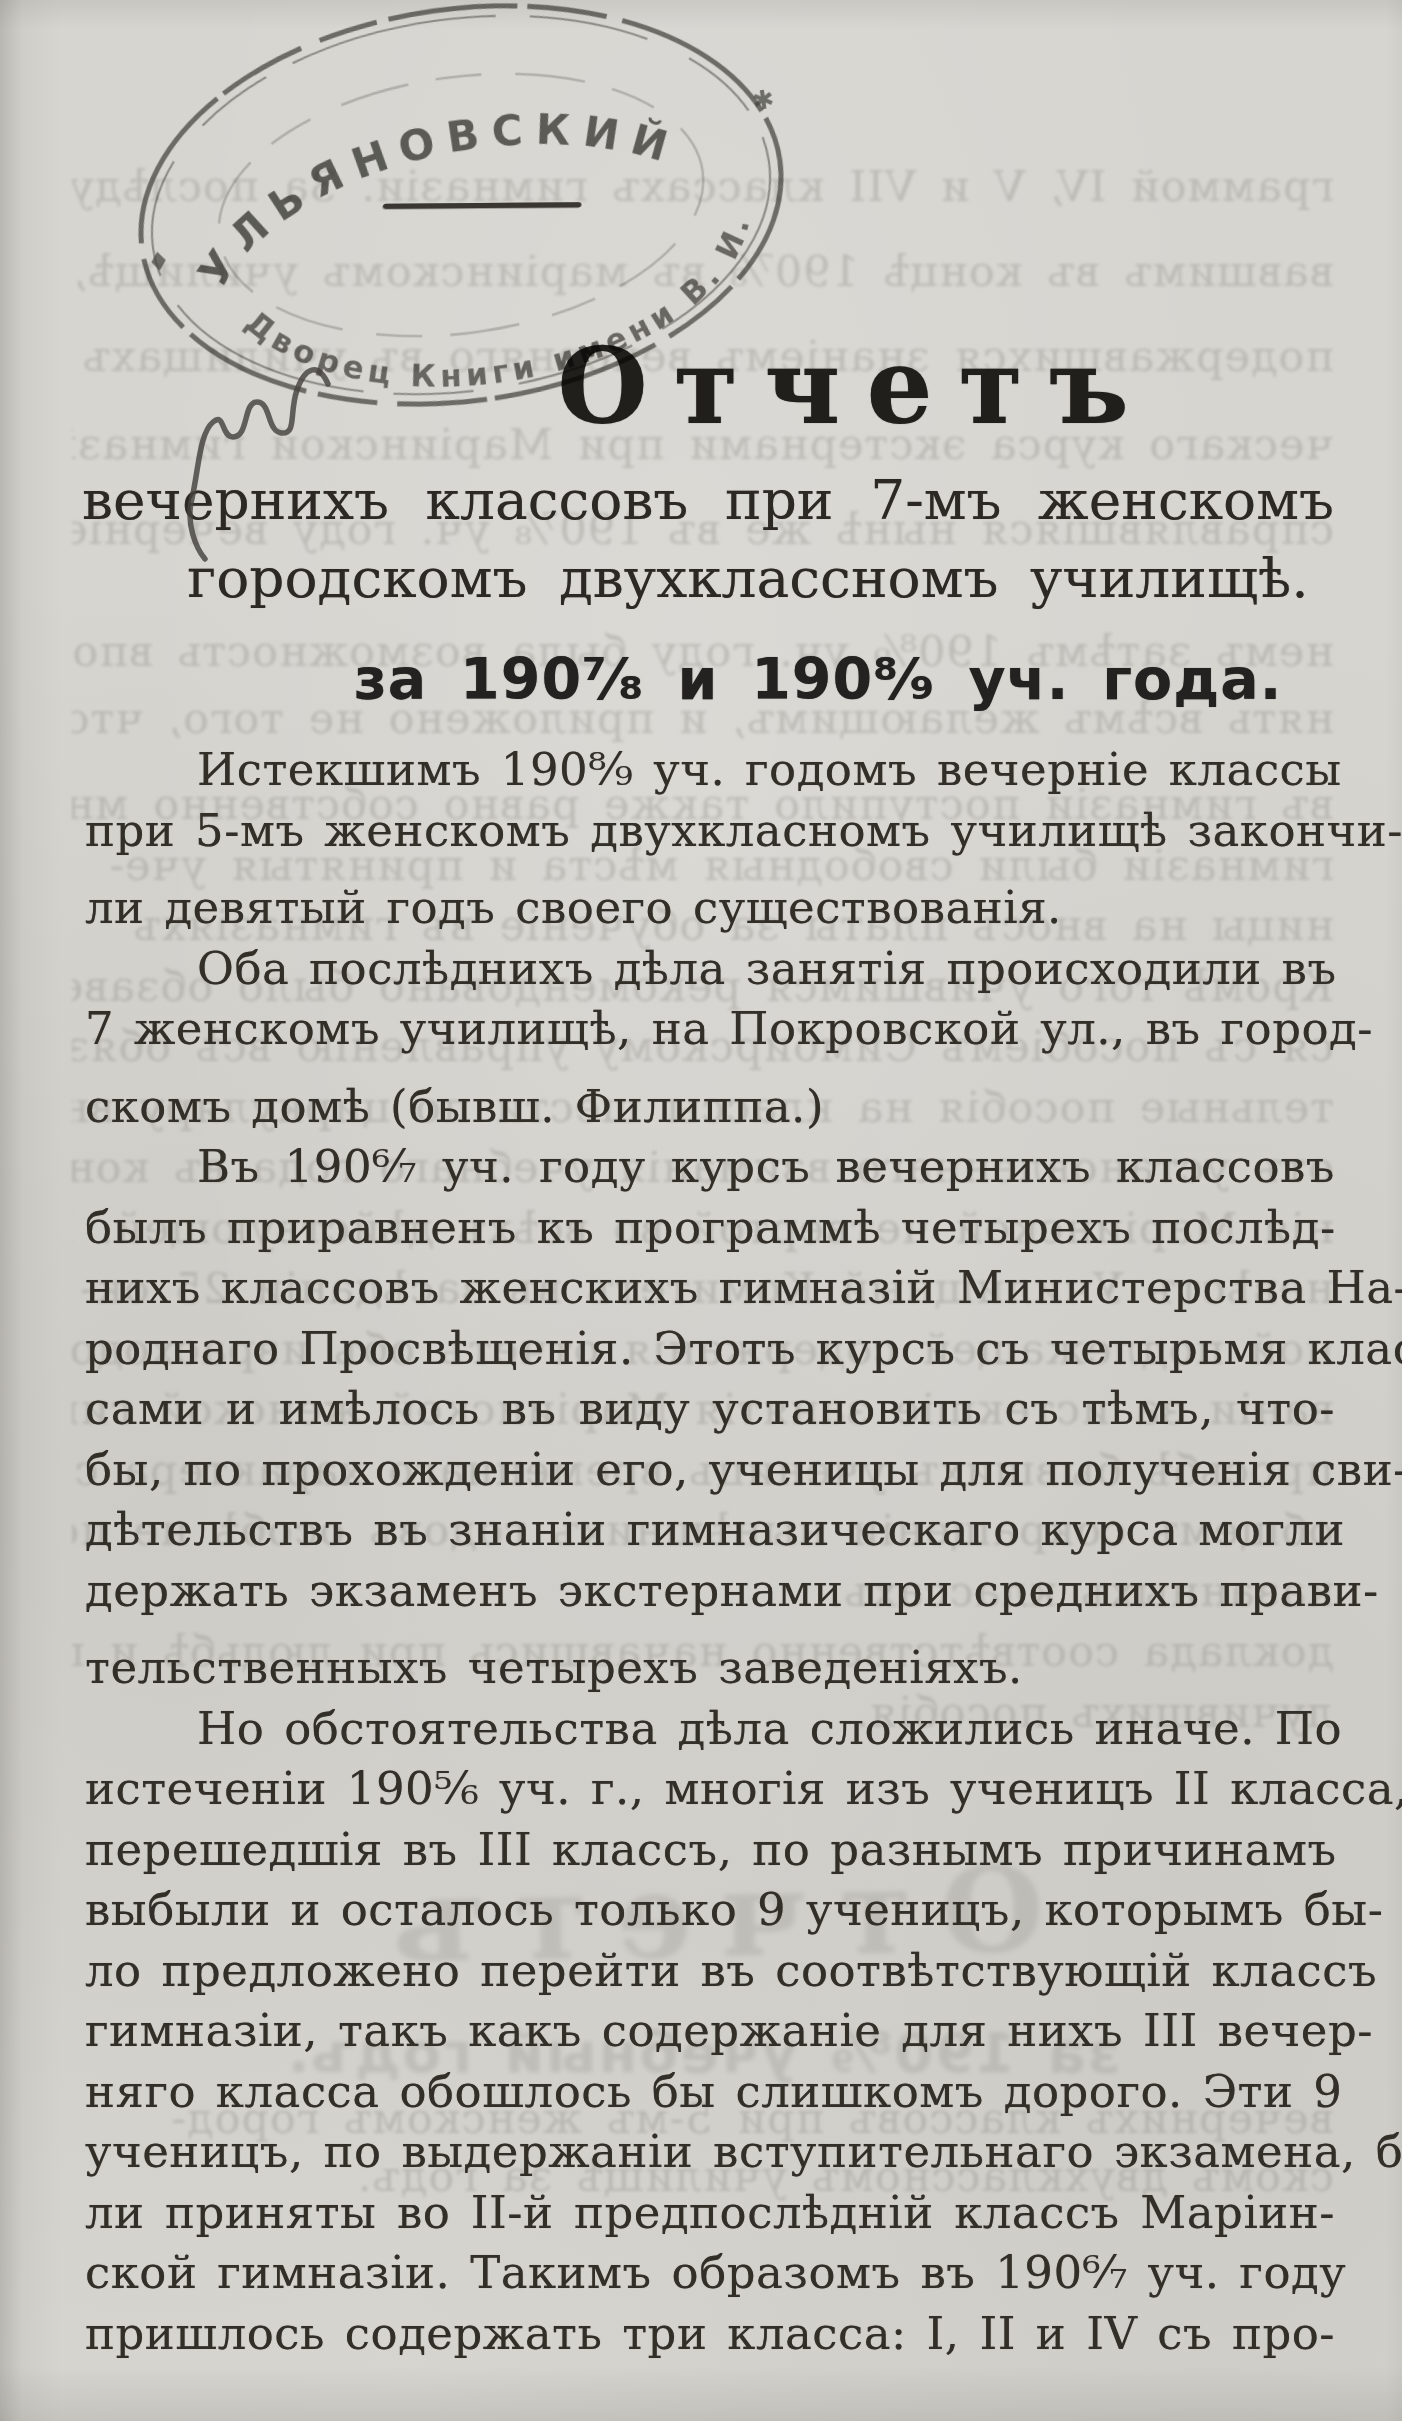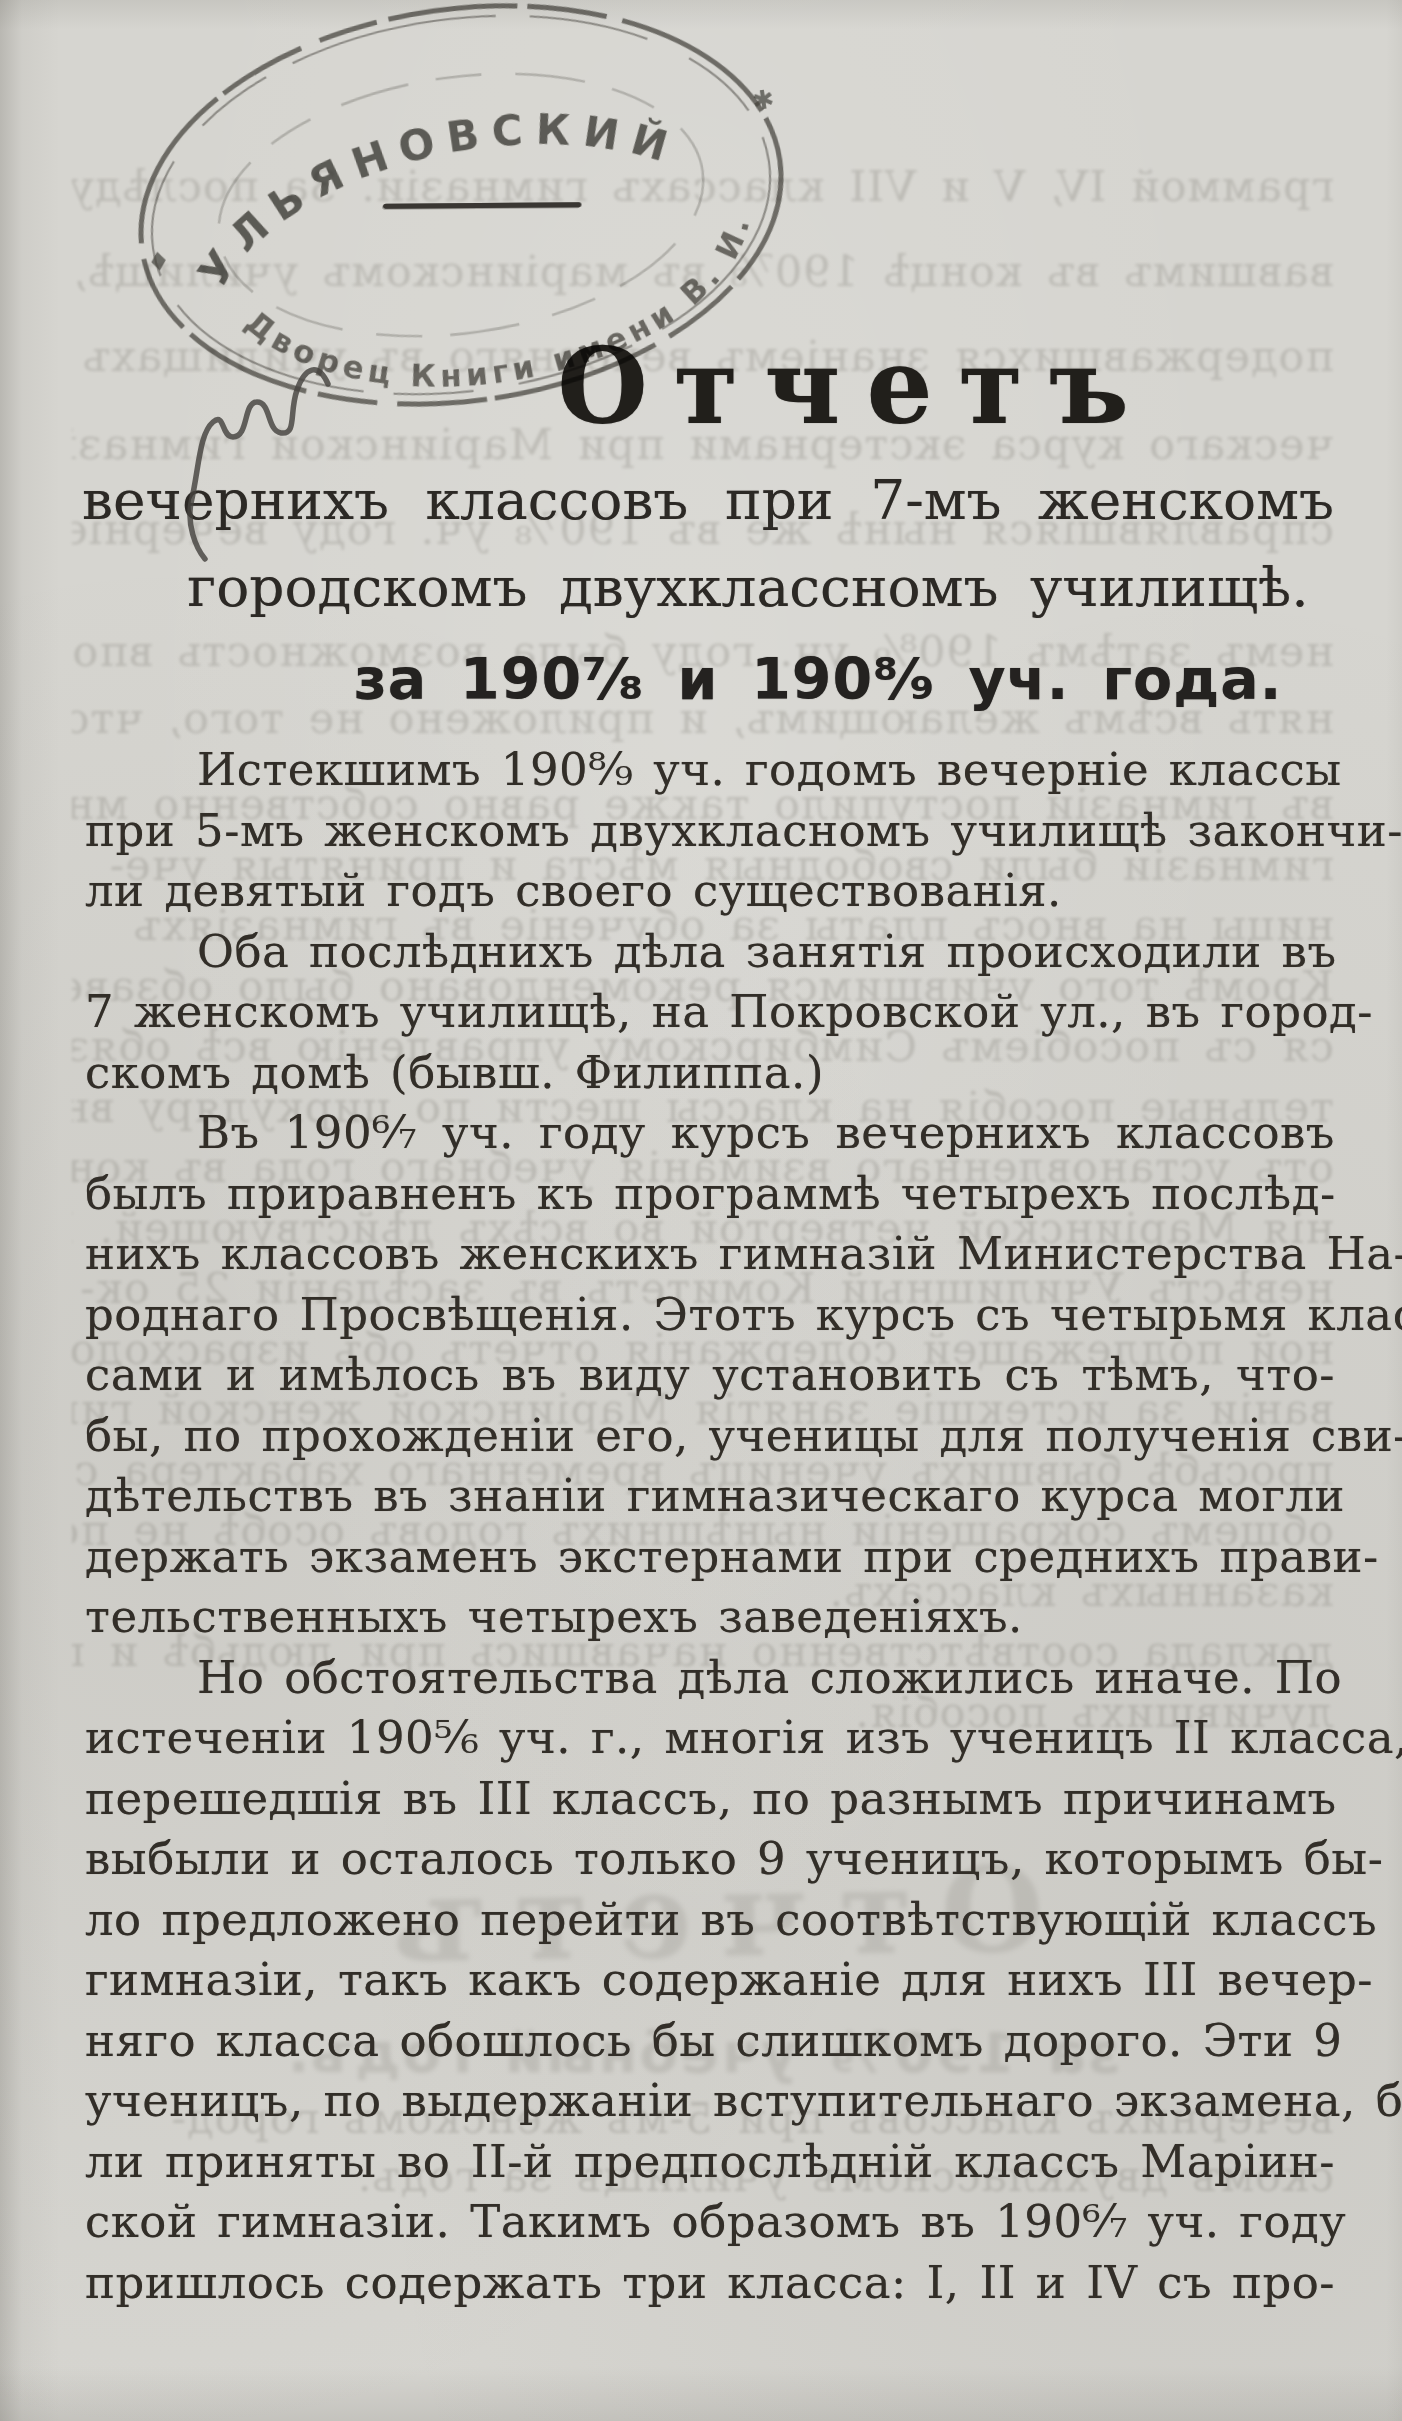--- a/index.html
+++ b/index.html
@@ -47,37 +47,37 @@
     color:#211f1b; text-shadow:0 0 1px rgba(33,31,27,0.55);
   }
   .sub1 {
     position:absolute; z-index:2; left:82px; top:468px; width:1252px;
     font-size:55px; line-height:64px; text-align:justify; text-align-last:justify;
     color:#2c2925; text-shadow:0 0 0.7px rgba(44,41,37,0.5); white-space:nowrap;
   }
   .sub2 {
     position:absolute; z-index:2; left:78px; top:546px; width:1256px; padding-left:42px;
     font-size:55px; line-height:64px; text-align:center; word-spacing:14px;
-    color:#2c2925; text-shadow:0 0 0.7px rgba(44,41,37,0.5);margin-top:9px;
+    color:#2c2925; text-shadow:0 0 0.7px rgba(44,41,37,0.5);
   }
   .years {
     position:absolute; z-index:2; left:78px; top:646px; width:1256px; padding-left:112px;
     font-family:"DejaVu Sans",sans-serif; font-weight:bold; font-size:57px; line-height:66px;
     text-align:center; letter-spacing:1px; word-spacing:12px;
     color:#242220; text-shadow:0 0 1px rgba(36,34,32,0.6);
   }
   .body-block { position:absolute; z-index:2; left:85px; top:740px; width:1250px; }
   .bline {
     height:60.5px; line-height:60.5px; font-size:45px;
     letter-spacing:0.5px; word-spacing:5px;
     text-align:justify; text-align-last:justify; white-space:nowrap;
     color:#322e28; text-shadow:0 0 0.7px rgba(50,46,40,0.55);
   }
   .bline.indent { text-indent:112px; }
-  .bline.lastline { text-align-last:left; }
+  .bline.lastline { text-align-last:left;margin-top:17px; }
   
   .stamp { position:absolute; z-index:3; left:116px; top:0px; mix-blend-mode:multiply; }
   .stamp .ring { fill:none; stroke:#514f49; }
   .stamp .ring.r1 { stroke-width:5; opacity:0.72; stroke-dasharray:130 10 80 16 170 8 90 20 60 12; }
   .stamp .ring.r2 { stroke-width:2.2; opacity:0.5; stroke-dasharray:210 34 120 46 80 30; }
   .stamp .ring.r3 { stroke-width:2.6; opacity:0.26; stroke-dasharray:46 34 70 28; }
   .stamp .arc-text-top { font-family:"DejaVu Sans",sans-serif; font-weight:bold; font-size:42px; letter-spacing:12px; fill:#4e4c46; opacity:0.82; }
   .stamp .arc-text-bottom { font-family:"DejaVu Sans",sans-serif; font-weight:bold; font-size:31px; letter-spacing:5px; fill:#4e4c46; opacity:0.74; }
   .stamp .mark { font-family:"DejaVu Sans",sans-serif; font-size:26px; fill:#4e4c46; opacity:0.7; }
   .squiggle { position:absolute; z-index:3; left:178px; top:350px; }

